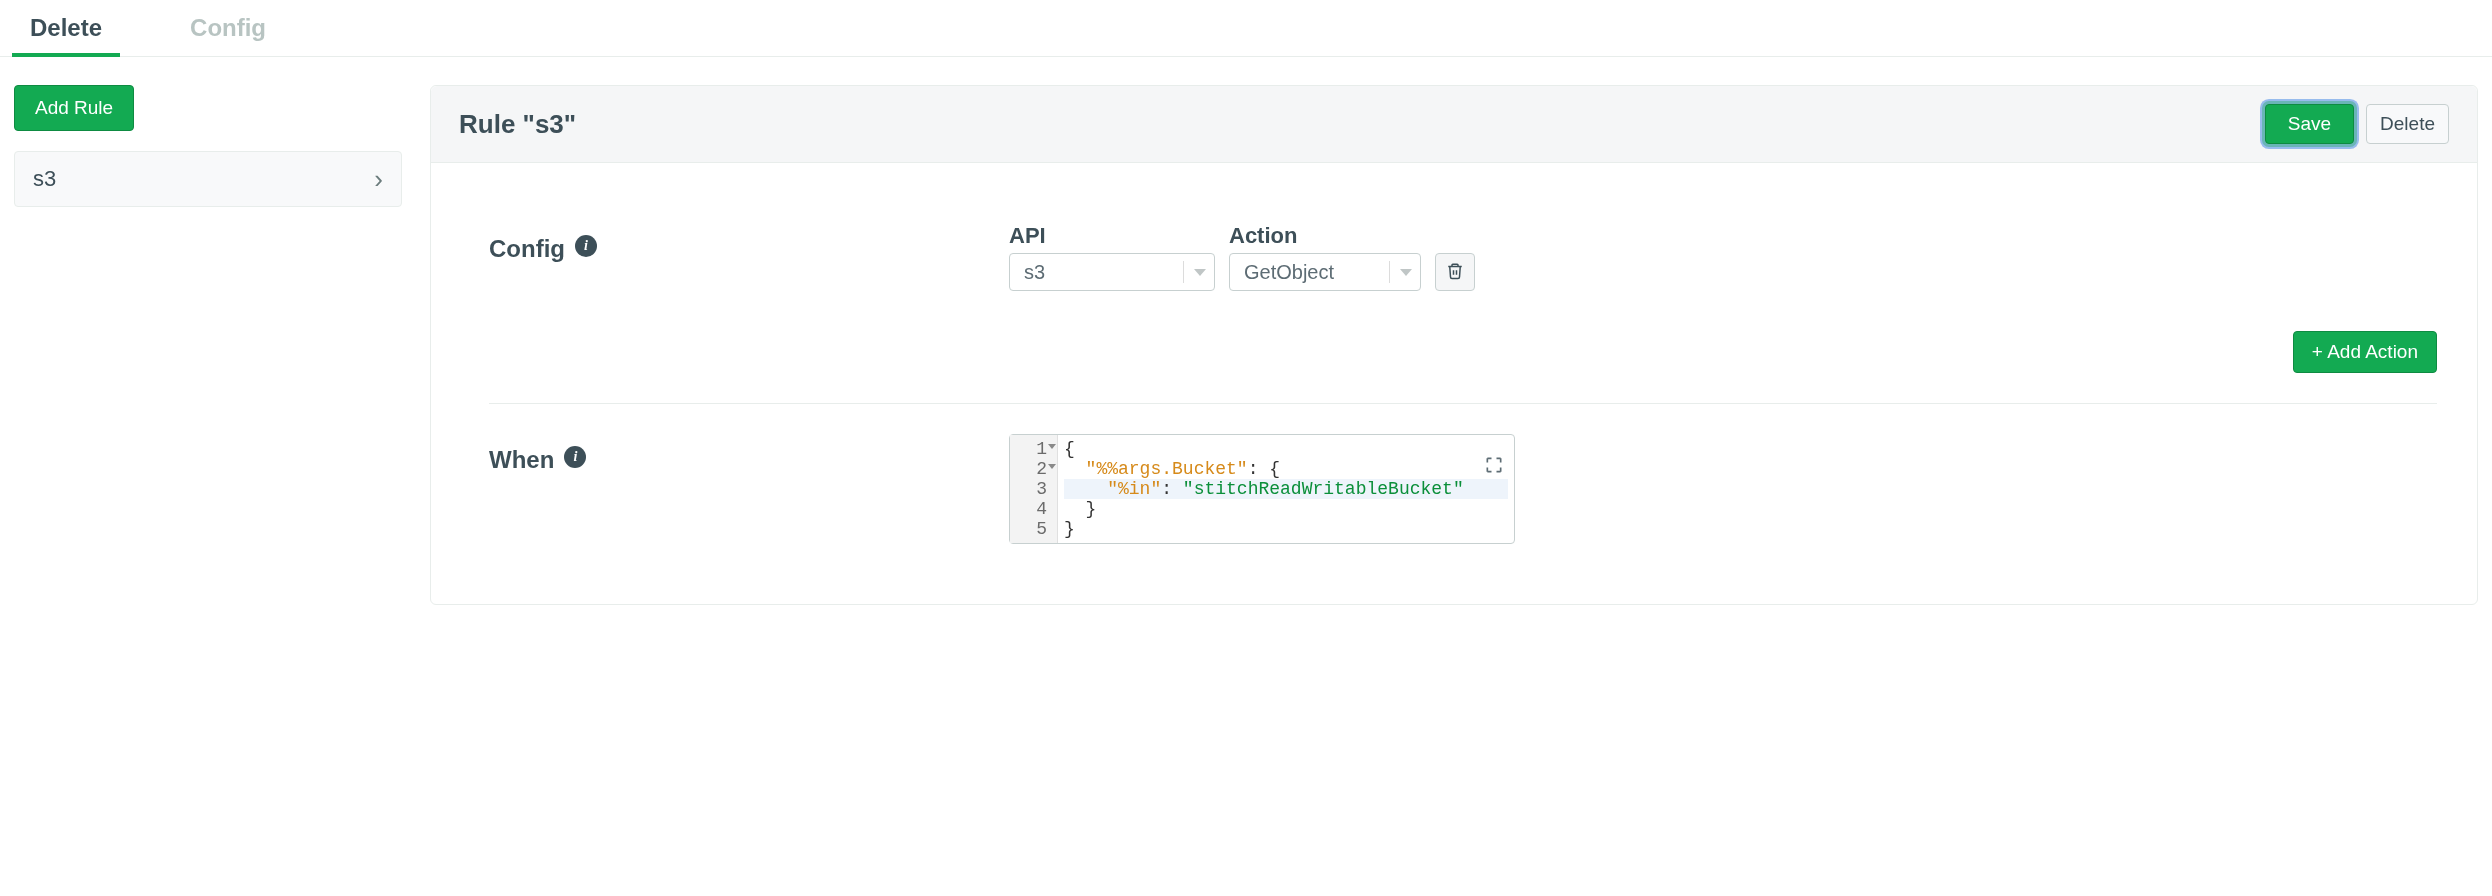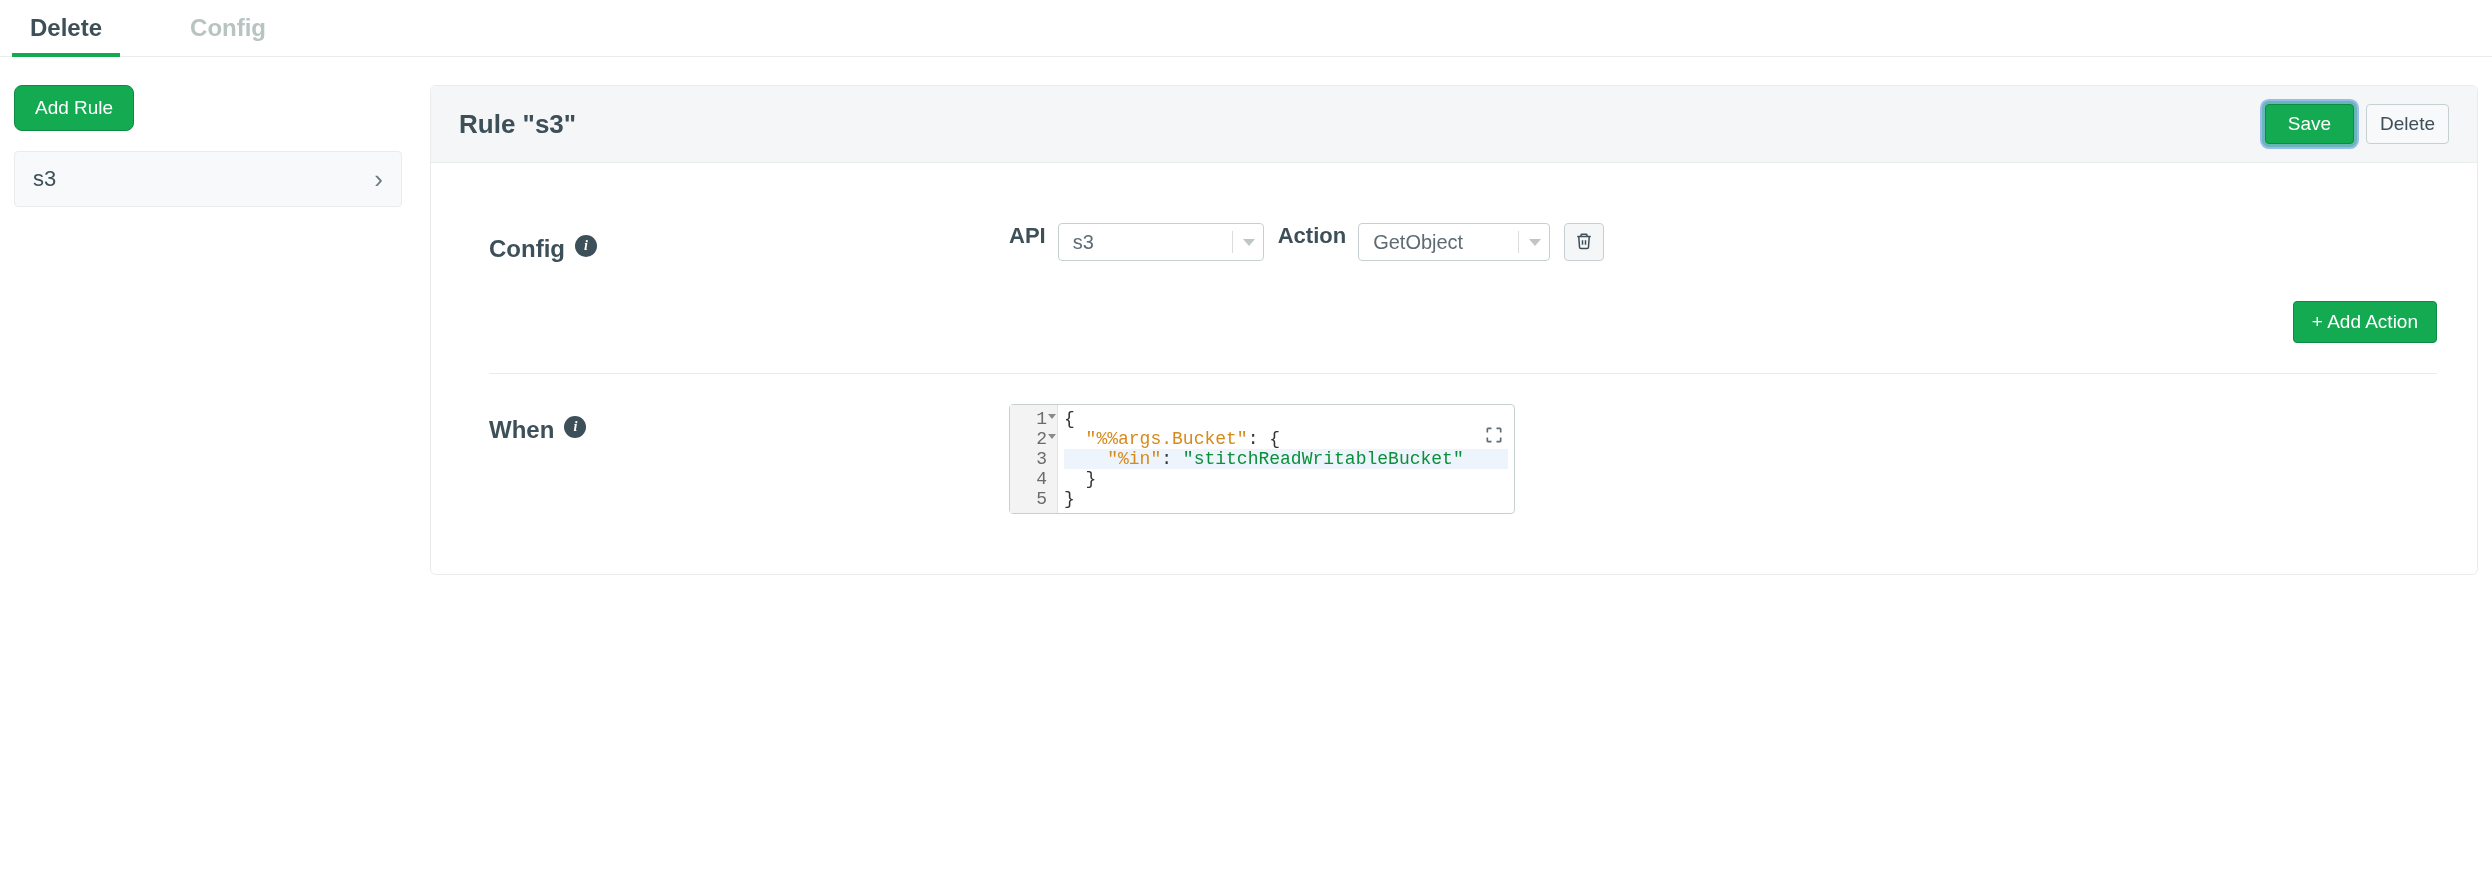--- a/index.html
+++ b/index.html
@@ -85,21 +85,20 @@
     border-color: #0e8b42;
   }
   .btn-default {
     background: #f8f9fa;
     color: #3d4f58;
     border: 1px solid #c7d0d0;
   }
   .add-rule-btn {
     height: 46px;
     padding: 0 20px;
-    border-radius: 8px;
   }
 
   .rule-list-item {
     display: flex;
     align-items: center;
     justify-content: space-between;
     height: 56px;
     padding: 0 18px;
     border: 1px solid #e8edeb;
     border-radius: 4px;
@@ -183,21 +182,21 @@
   .section-content {
     flex: 1;
   }
 
   .actions-row {
     display: flex;
     gap: 14px;
     align-items: flex-end;
   }
   .field-group {
-    display: flex; flex-direction: row; gap: 12px;
+    display: flex; flex-direction: column; gap: 2px;
   }
   .field-label { font-size: 22px; font-weight: 700; color: #3d4f58; margin-bottom: 2px; }
   .select {
     height: 38px;
     border: 1px solid #c7d0d0;
     border-radius: 4px;
     background: #fff;
     display: flex; align-items: center;
     padding: 0 8px 0 14px;
     font-size: 20px;

